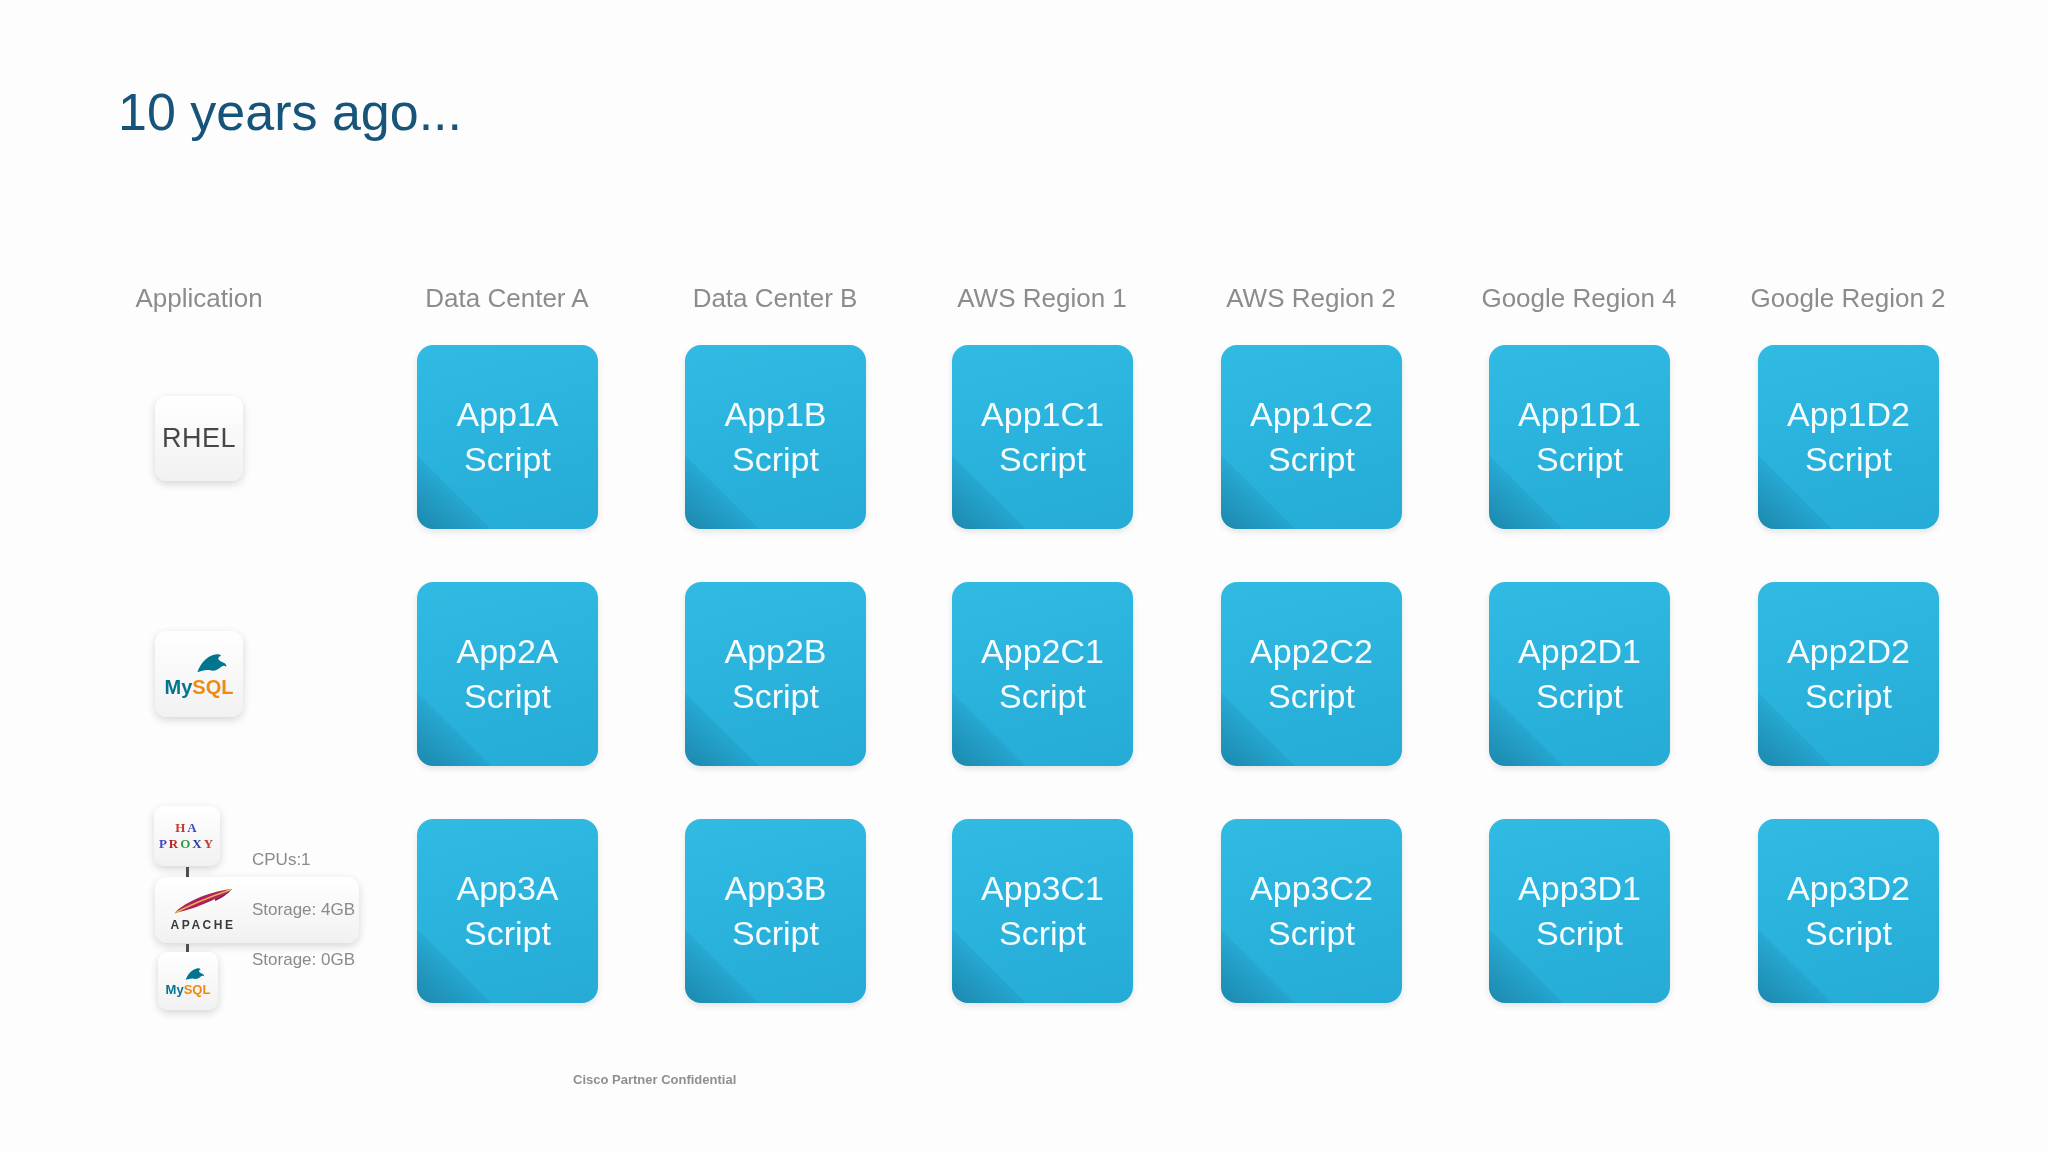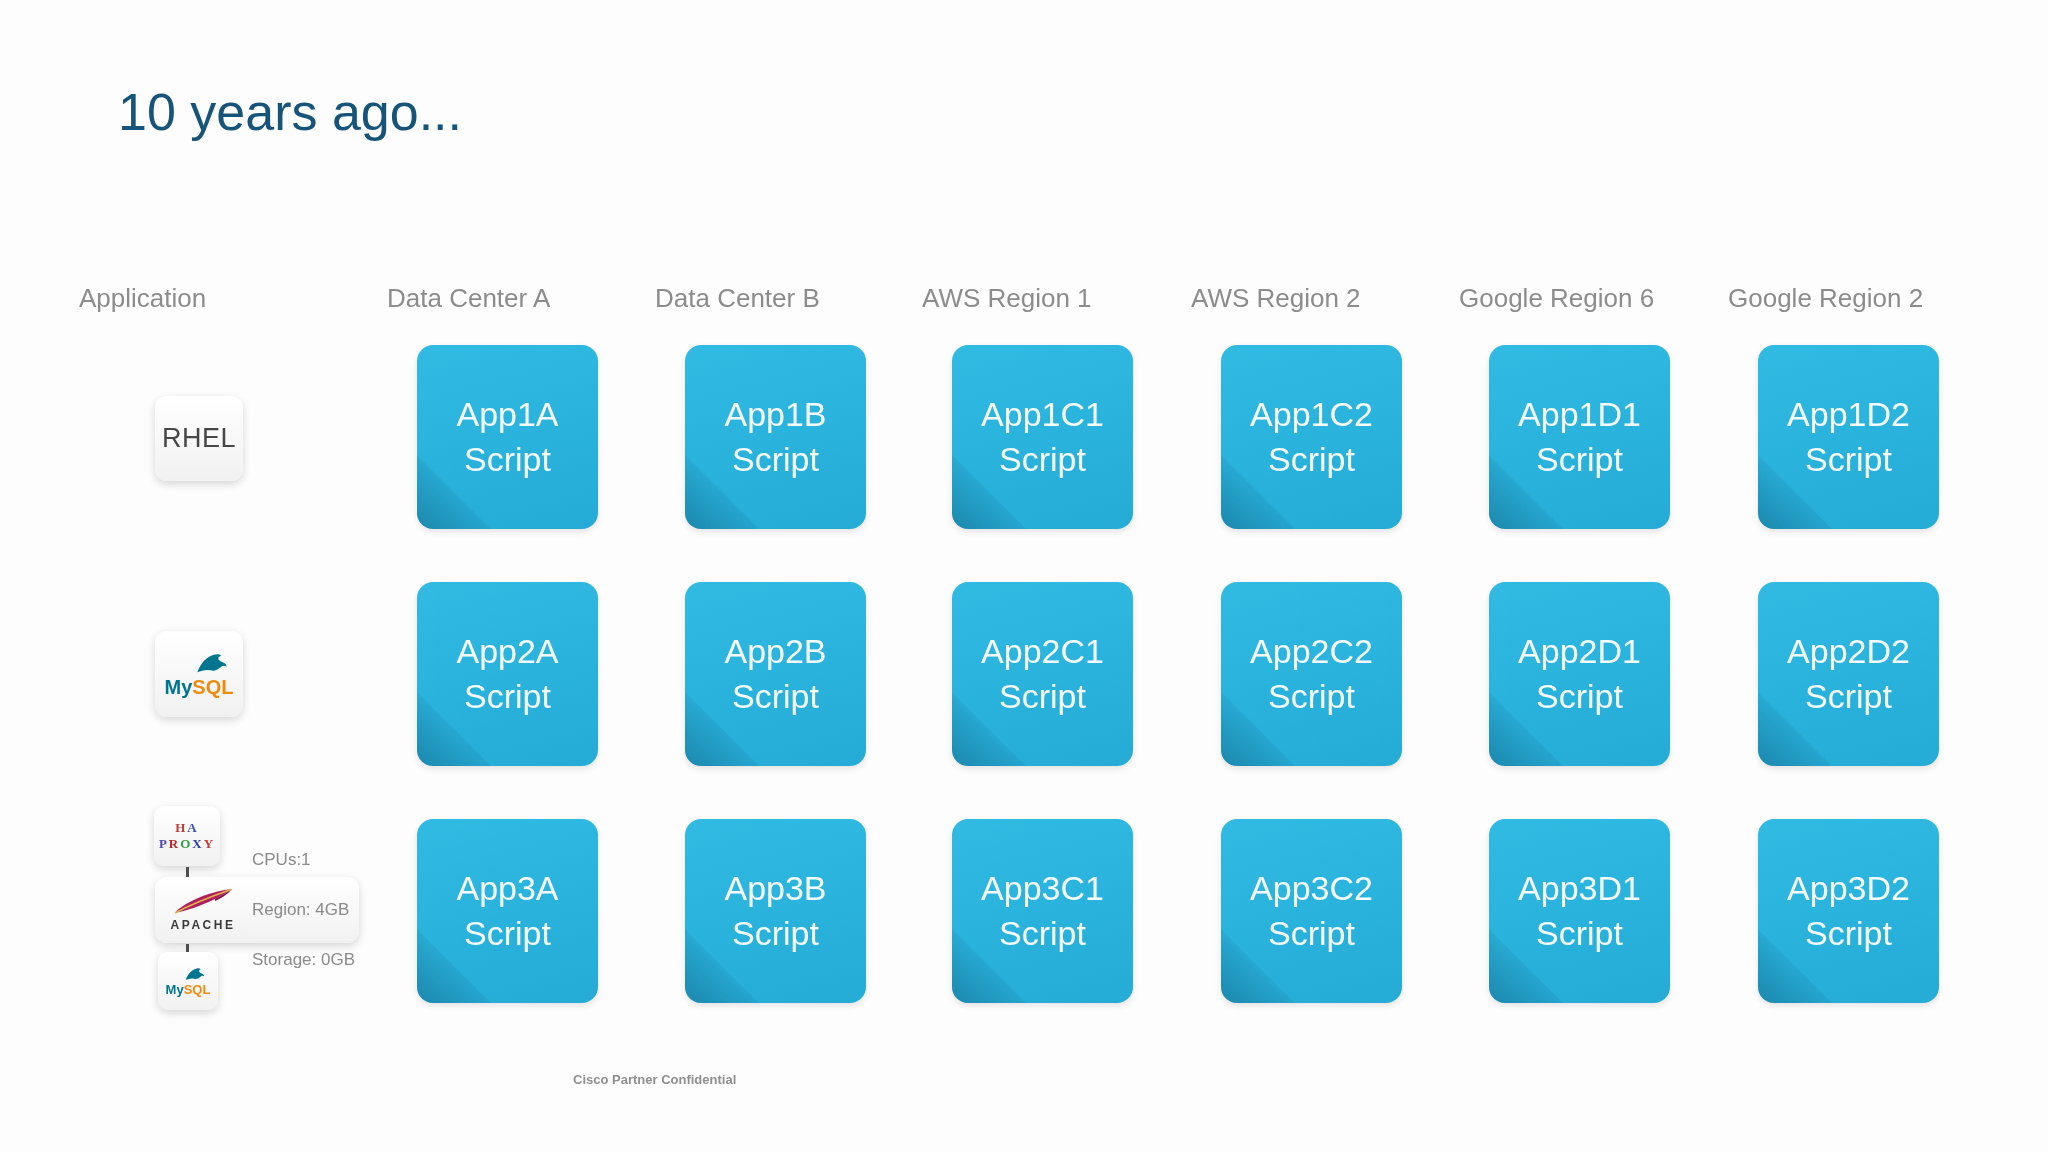--- a/index.html
+++ b/index.html
@@ -2,21 +2,21 @@
 <html><head>
 <meta charset="utf-8">
 <style>
   html,body{margin:0;padding:0;background:#ffffff;}
   body{font-family:"Liberation Sans", sans-serif;}
   .stage{position:relative;width:2048px;height:1152px;background:#fdfdfd;overflow:hidden;}
 
   .title{position:absolute;left:118px;top:82px;margin:0;font-size:52px;font-weight:400;
          color:var(--title,#17547a);letter-spacing:0px;}
 
-  .colhead{position:absolute;top:283px;width:240px;font-size:26px;
+  .colhead{position:absolute;top:283px;width:240px;text-align:center;font-size:26px;
            color:var(--header_gray,#8c8c8c);}
   .ch0{left:79px}.ch1{left:387px}.ch2{left:655px}.ch3{left:922px}
   .ch4{left:1191px}.ch5{left:1459px}.ch6{left:1728px}
 
   .tile{position:absolute;width:181px;height:184px;border-radius:16px;
         background:linear-gradient(165deg,#31bae2 0%,var(--tile,#29b2dc) 55%,#25abd6 100%);
         box-shadow:0 3px 6px rgba(0,0,0,.10);
         display:flex;flex-direction:column;align-items:center;justify-content:center;
         color:#f6fcfe;font-size:34px;line-height:45px;font-weight:400;}
   .tile::after{content:"";position:absolute;left:0;bottom:0;width:74px;height:74px;
@@ -63,21 +63,21 @@
 
 <div class="stage">
 
   <h1 class="title">10 years ago...</h1>
 
   <div class="colhead ch0">Application</div>
   <div class="colhead ch1">Data Center A</div>
   <div class="colhead ch2">Data Center B</div>
   <div class="colhead ch3">AWS Region 1</div>
   <div class="colhead ch4">AWS Region 2</div>
-  <div class="colhead ch5">Google Region 6</div>
+  <div class="colhead ch5">Google Region 4</div>
   <div class="colhead ch6">Google Region 2</div>
 
   <div class="appbox rhel">
     <span>RHEL</span>
   </div>
 
   <div class="appbox mysqlbox">
     <svg class="dolphin" width="36" height="22" viewBox="0 0 36 24">
       <path d="M2 22 C6 12 12 5 20 3 C23 2 26 2 28 4 C25 5 24 7 26 9 C29 12 33 11 34 16 C31 14 29 15 27 17 C24 20 20 21 16 20 C11 19 6 21 2 22 Z" fill="#00758f"></path>
     </svg>
@@ -101,21 +101,21 @@
     <div class="apache-left">
       <svg width="72" height="28" viewBox="0 0 64 28">
         <path d="M4 25 C14 23 30 18 44 11 C52 7 58 3 61 1 C50 2 36 6 26 10.5 C14 16 7 20.5 4 25 Z" fill="#b01e5e"></path>
         <path d="M44 11 C52 7 58 3 61 1 C57 6 50 10.5 44 13 Z" fill="#87114a"></path>
         <path d="M4 25 C18 17.5 40 8.5 60 1.5" stroke="#e0b34a" stroke-width="1.6" fill="none"></path>
       </svg>
       <div class="apache-label">APACHE</div>
     </div>
     <div class="specs">
       <span>CPUs:1</span>
-      <span>Region: 4GB</span>
+      <span>Storage: 4GB</span>
       <span>Storage: 0GB</span>
     </div>
   </div>
 
   <div class="connector conn2"></div>
 
   <div class="appbox mysqlsmall">
     <svg class="dolphin" width="24" height="14" viewBox="0 0 36 24">
       <path d="M2 22 C6 12 12 5 20 3 C23 2 26 2 28 4 C25 5 24 7 26 9 C29 12 33 11 34 16 C31 14 29 15 27 17 C24 20 20 21 16 20 C11 19 6 21 2 22 Z" fill="#00758f"></path>
     </svg>

